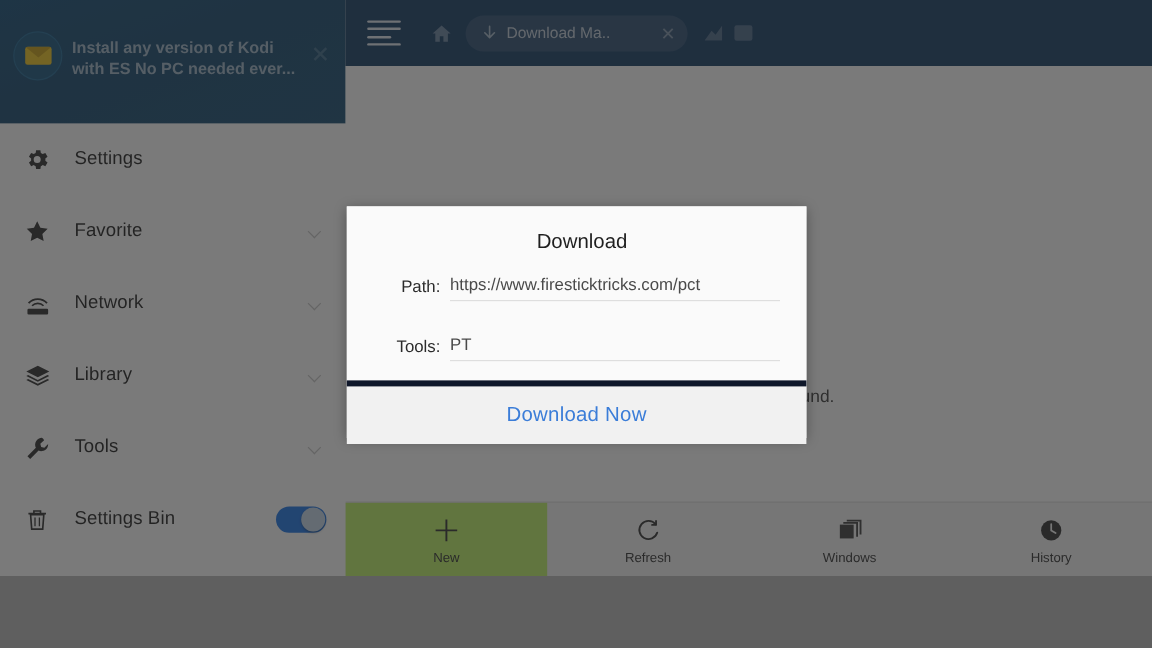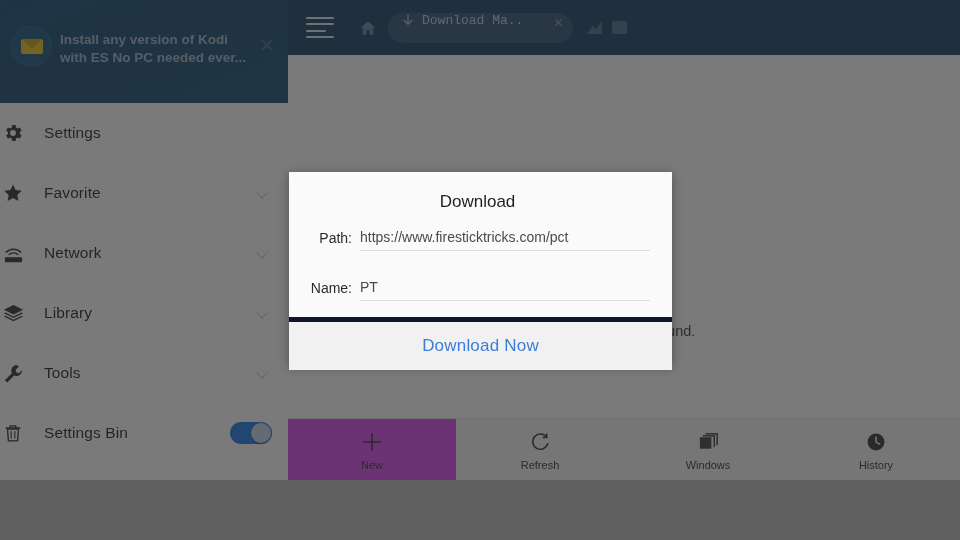--- a/index.html
+++ b/index.html
@@ -65,24 +65,24 @@
     opacity: .45;
     display: flex;
     align-items: center;
     justify-content: center;
   }
   .tabchip {
     height: 30px;
     border-radius: 15px;
     background: rgba(255,255,255,.10);
     display: flex;
+    align-items: center;
     padding: 0 6px 0 12px;
     min-width: 185px;
     box-sizing: border-box;
-    font-family: Liberation Mono, monospace;
   }
   .tabchip .dl-arrow {
     width: 16px;
     height: 16px;
     margin-right: 6px;
     opacity: .7;
     flex: 0 0 auto;
   }
   .tabchip .tab-label {
     color: #c3cedb;
@@ -188,20 +188,21 @@
     top: 103px;
     width: 288px;
     bottom: 0;
     background: #ffffff;
   }
   .side-item {
     position: relative;
     height: 60px;
     display: flex;
     align-items: center;
+    padding-left: 18px;
     box-sizing: border-box;
   }
   .side-ico {
     width: 26px;
     height: 26px;
     display: flex;
     align-items: center;
     justify-content: center;
     margin-right: 18px;
     flex: 0 0 auto;
@@ -276,21 +277,21 @@
     box-sizing: border-box;
   }
   .bottom-item {
     flex: 1 1 0;
     display: flex;
     flex-direction: column;
     align-items: center;
     justify-content: center;
     gap: 4px;
   }
-  .bottom-item.highlight { background: #d946ef; }
+  .bottom-item.highlight { background: #bef264; }
   .bottom-ico {
     width: 26px;
     height: 26px;
     display: flex;
     align-items: center;
     justify-content: center;
   }
   .bottom-label {
     font-size: 11px;
     color: #2e2e2e;
@@ -310,21 +311,21 @@
     top: 172px;
     width: 383px;
     height: 193px;
     background: #fafafa;
     box-shadow: 0 2px 10px rgba(0,0,0,.35);
     box-sizing: border-box;
   }
   .dlg-body {
     height: 145px;
     box-sizing: border-box;
-    padding: 20px 22px 0 16px;
+    padding: 20px 22px 0 31px;
     background: #fafafa;
   }
   .dlg-title {
     text-align: center;
     font-size: 17px;
     color: #1f1f1f;
     margin-bottom: 17px;
   }
   .dlg-row {
     display: flex;
@@ -530,21 +531,21 @@
   <div id="dialog">
     <div class="dlg-body">
       <div class="dlg-title">Download</div>
 
       <div class="dlg-row">
         <span class="lbl">Path:</span>
         <span class="fld">https://www.firesticktricks.com/pct</span>
       </div>
 
       <div class="dlg-row">
-        <span class="lbl">Name:</span>
+        <span class="lbl">Tools:</span>
         <span class="fld">PT</span>
       </div>
     </div>
     <div class="dlg-footer">
       <span class="cta">Download Now</span>
     </div>
   </div>
 
 </div>
 

